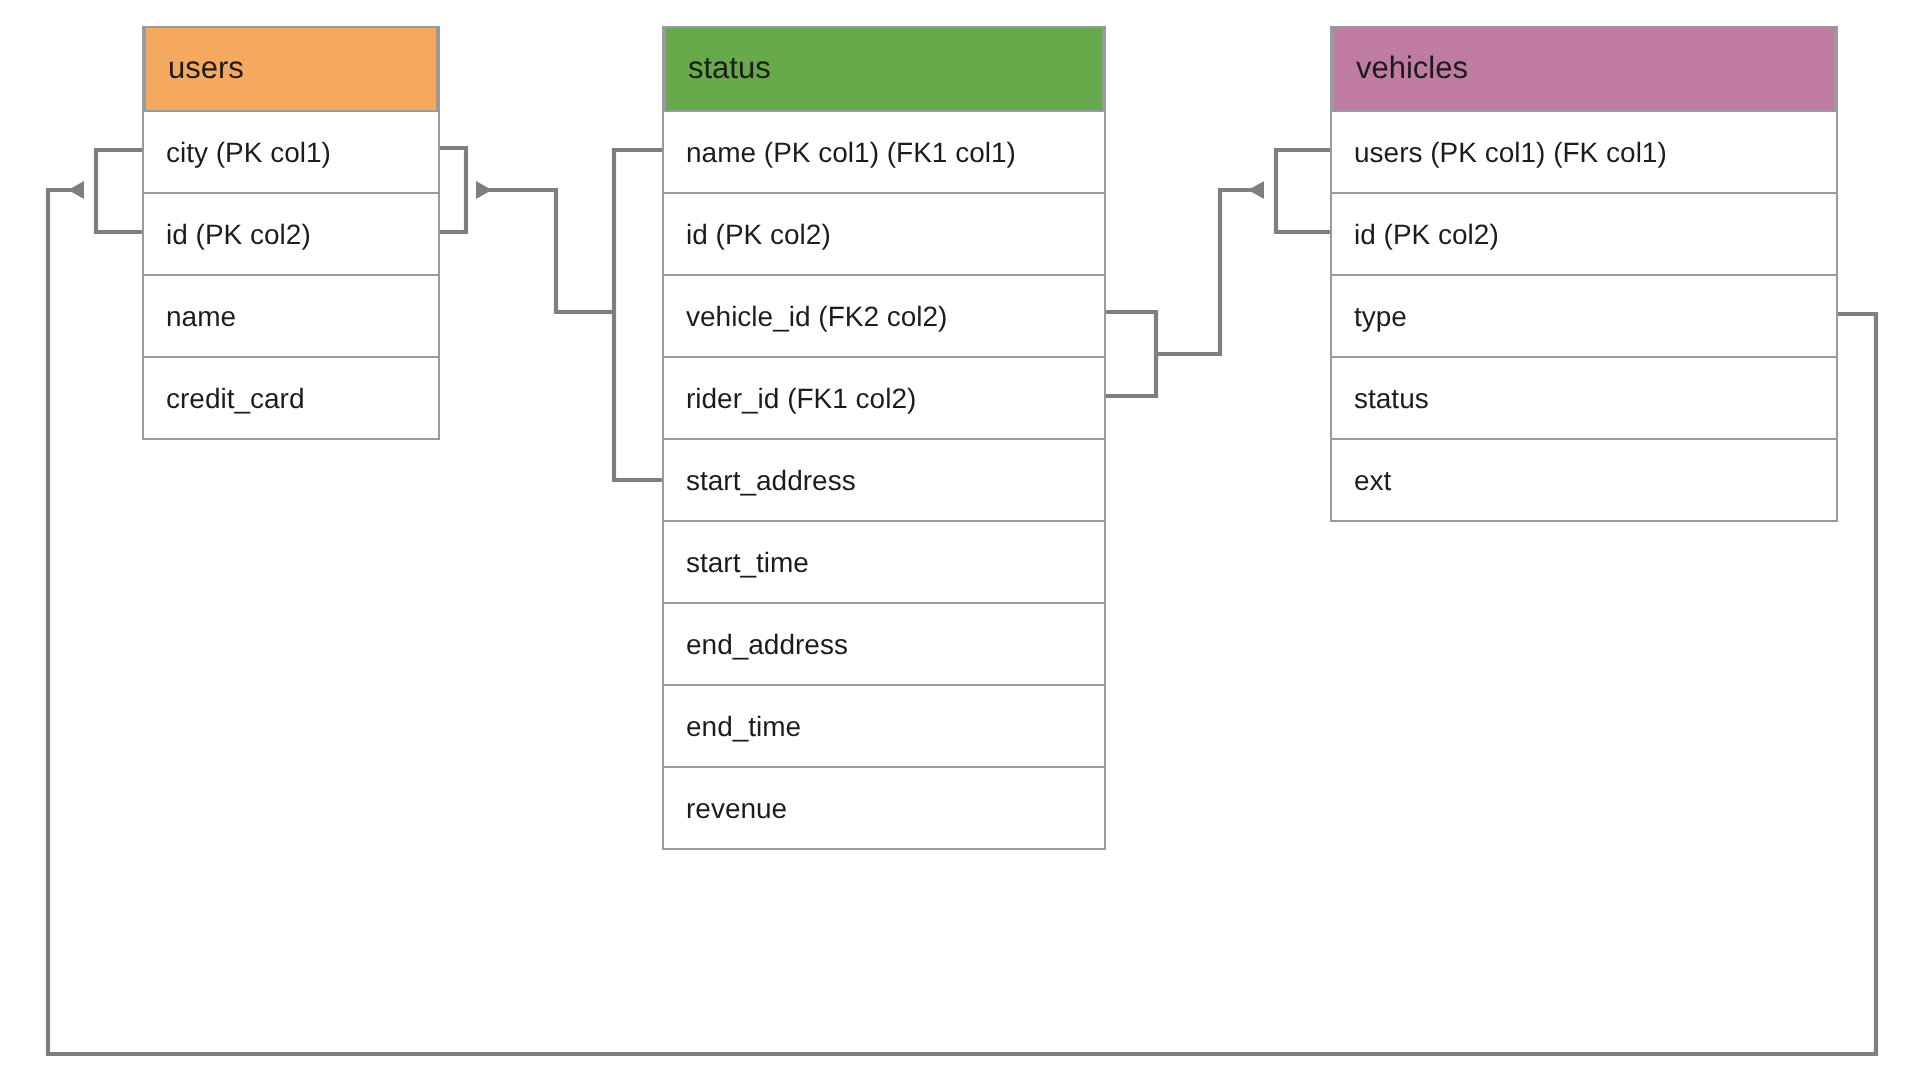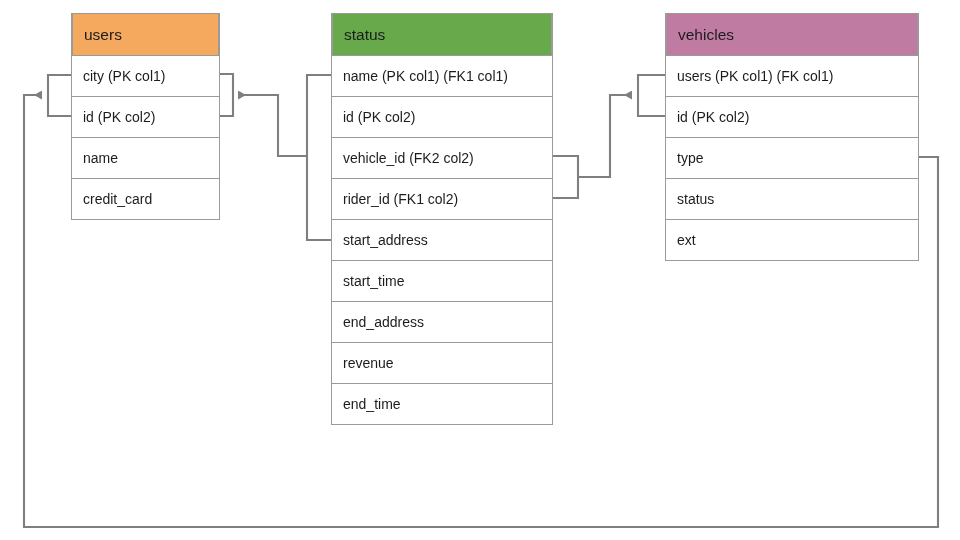--- a/index.html
+++ b/index.html
@@ -119,22 +119,22 @@
     <div class="er-header" style="background-color: rgb(104, 169, 76);">
       <span>status</span>
     </div>
     <div class="er-row">name (PK col1) (FK1 col1)</div>
     <div class="er-row">id (PK col2)</div>
     <div class="er-row">vehicle_id (FK2 col2)</div>
     <div class="er-row">rider_id (FK1 col2)</div>
     <div class="er-row">start_address</div>
     <div class="er-row">start_time</div>
     <div class="er-row">end_address</div>
+    <div class="er-row">end_time</div>
     <div class="er-row">revenue</div>
-    <div class="er-row">end_time</div>
   </div>
 
   <div class="er-table" id="tbl-vehicles">
     <div class="er-header" style="background-color: rgb(191, 123, 162);">
       <span>vehicles</span>
     </div>
     <div class="er-row">users (PK col1) (FK col1)</div>
     <div class="er-row">id (PK col2)</div>
     <div class="er-row">type</div>
     <div class="er-row">status</div>

